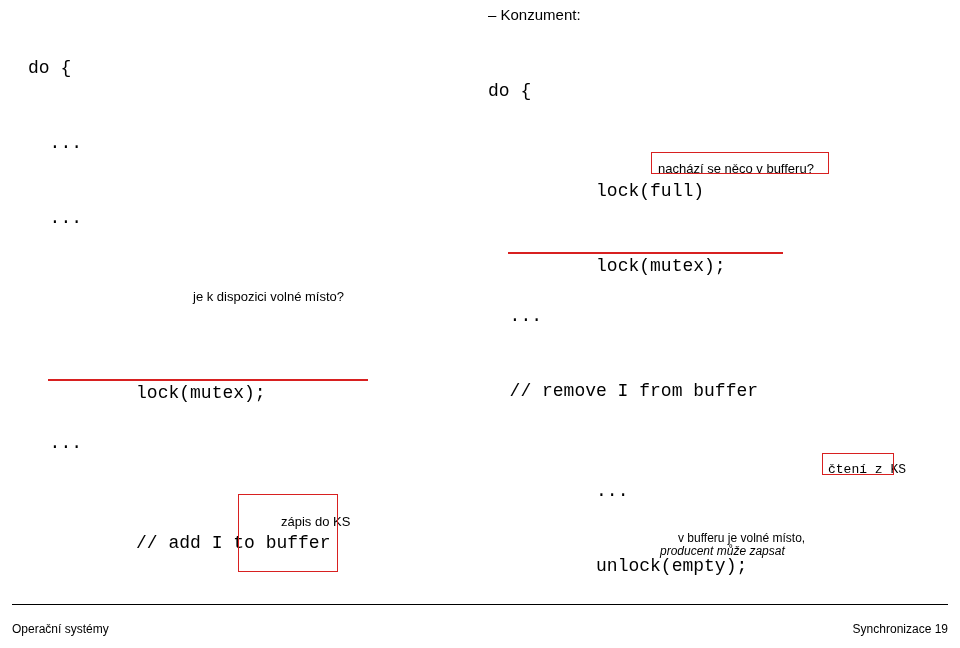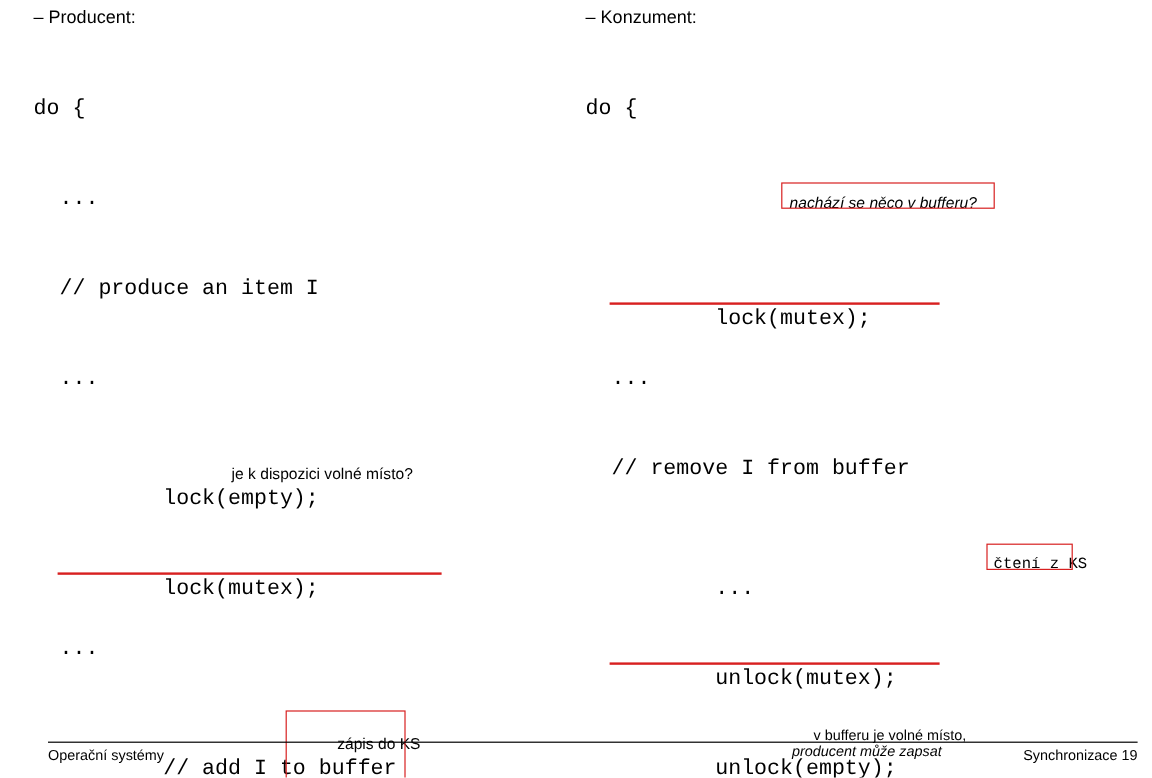--- a/index.html
+++ b/index.html
@@ -46,44 +46,40 @@
     }
     .box {
       position: absolute;
       border: 1px solid #d82020;
       background: transparent;
     }
     .footer {
       position: absolute;
       left: 12px; right: 12px; bottom: 12px;
       border-top: 1px solid #000;
-      padding-top: 3px;
+      padding-top: 17px;
       display: flex;
       justify-content: space-between;
       font-size: 12px;
-      margin-left: 28px;
     }
     .sm { font-size: 13px; }
     .xs { font-size: 12px; line-height: 12px; }
   </style>
 </head>
 <body>
 
 <div class="cols">
 
   <div class="col col-left">
-    <div class="hdr">– Producent:</div>
 
     <div class="code">
       <div class="codeline"><span>do {</span></div>
       <div class="codeline"><span>  ...</span></div>
-      <div class="codeline"><span>  // produce an item I</span></div>
       <div class="codeline"><span>  ...</span></div>
       <div class="codeline">
-        <span>  lock(empty);</span>
         <span class="annot sm" style="left:165px; top:3px;">je k dispozici volné místo?</span>
       </div>
       <div class="codeline">
         <span>  lock(mutex);</span>
         <div class="red-under" style="left:20px; top:23px; width:320px;"></div>
       </div>
       <div class="codeline"><span>  ...</span></div>
       <div class="codeline">
         <span>  // add I to buffer</span>
         <span class="annot sm" style="left:218px; top:3px;margin-left:35px;">zápis do KS</span>
@@ -95,37 +91,34 @@
       
     </div>
   </div>
 
   <div class="col col-right">
     <div class="hdr">– Konzument:</div>
 
     <div class="code">
       <div class="codeline"><span>do {</span></div>
       <div class="codeline">
-        <span class="annot sm" style="left:170px; top:2px;font-style:italic;">nachází se něco v bufferu?</span>
+        <span>  lock(full)</span>
+        <span class="annot sm" style="left:170px; top:2px;">nachází se něco v bufferu?</span>
         <div class="box" style="left:163px; top:-2px; width:178px; height:22px;"></div>
       </div>
       <div class="codeline">
         <span>  lock(mutex);</span>
         <div class="red-under" style="left:20px; top:23px; width:275px;"></div>
       </div>
       <div class="codeline"><span>  ...</span></div>
       <div class="codeline"><span>  // remove I from buffer</span></div>
       <div class="codeline">
         <span>  ...</span>
         <span class="annot sm" style="left:340px; top:3px;font-family:Liberation Mono, monospace;">čtení z KS</span>
         <div class="box" style="left:334px; top:-1px; width:72px; height:22px;"></div>
-      </div>
-      <div class="codeline">
-        <span>  unlock(mutex);</span>
-        <div class="red-under" style="left:20px; top:23px; width:275px;"></div>
       </div>
       <div class="codeline">
         <span>  unlock(empty);</span>
         <span class="annot xs" style="left:190px; top:3px;">v bufferu je volné místo,</span>
         <span class="annot xs" style="left:172px; top:16px;font-style:italic;">producent může zapsat</span>
       </div>
       
       
       
       

